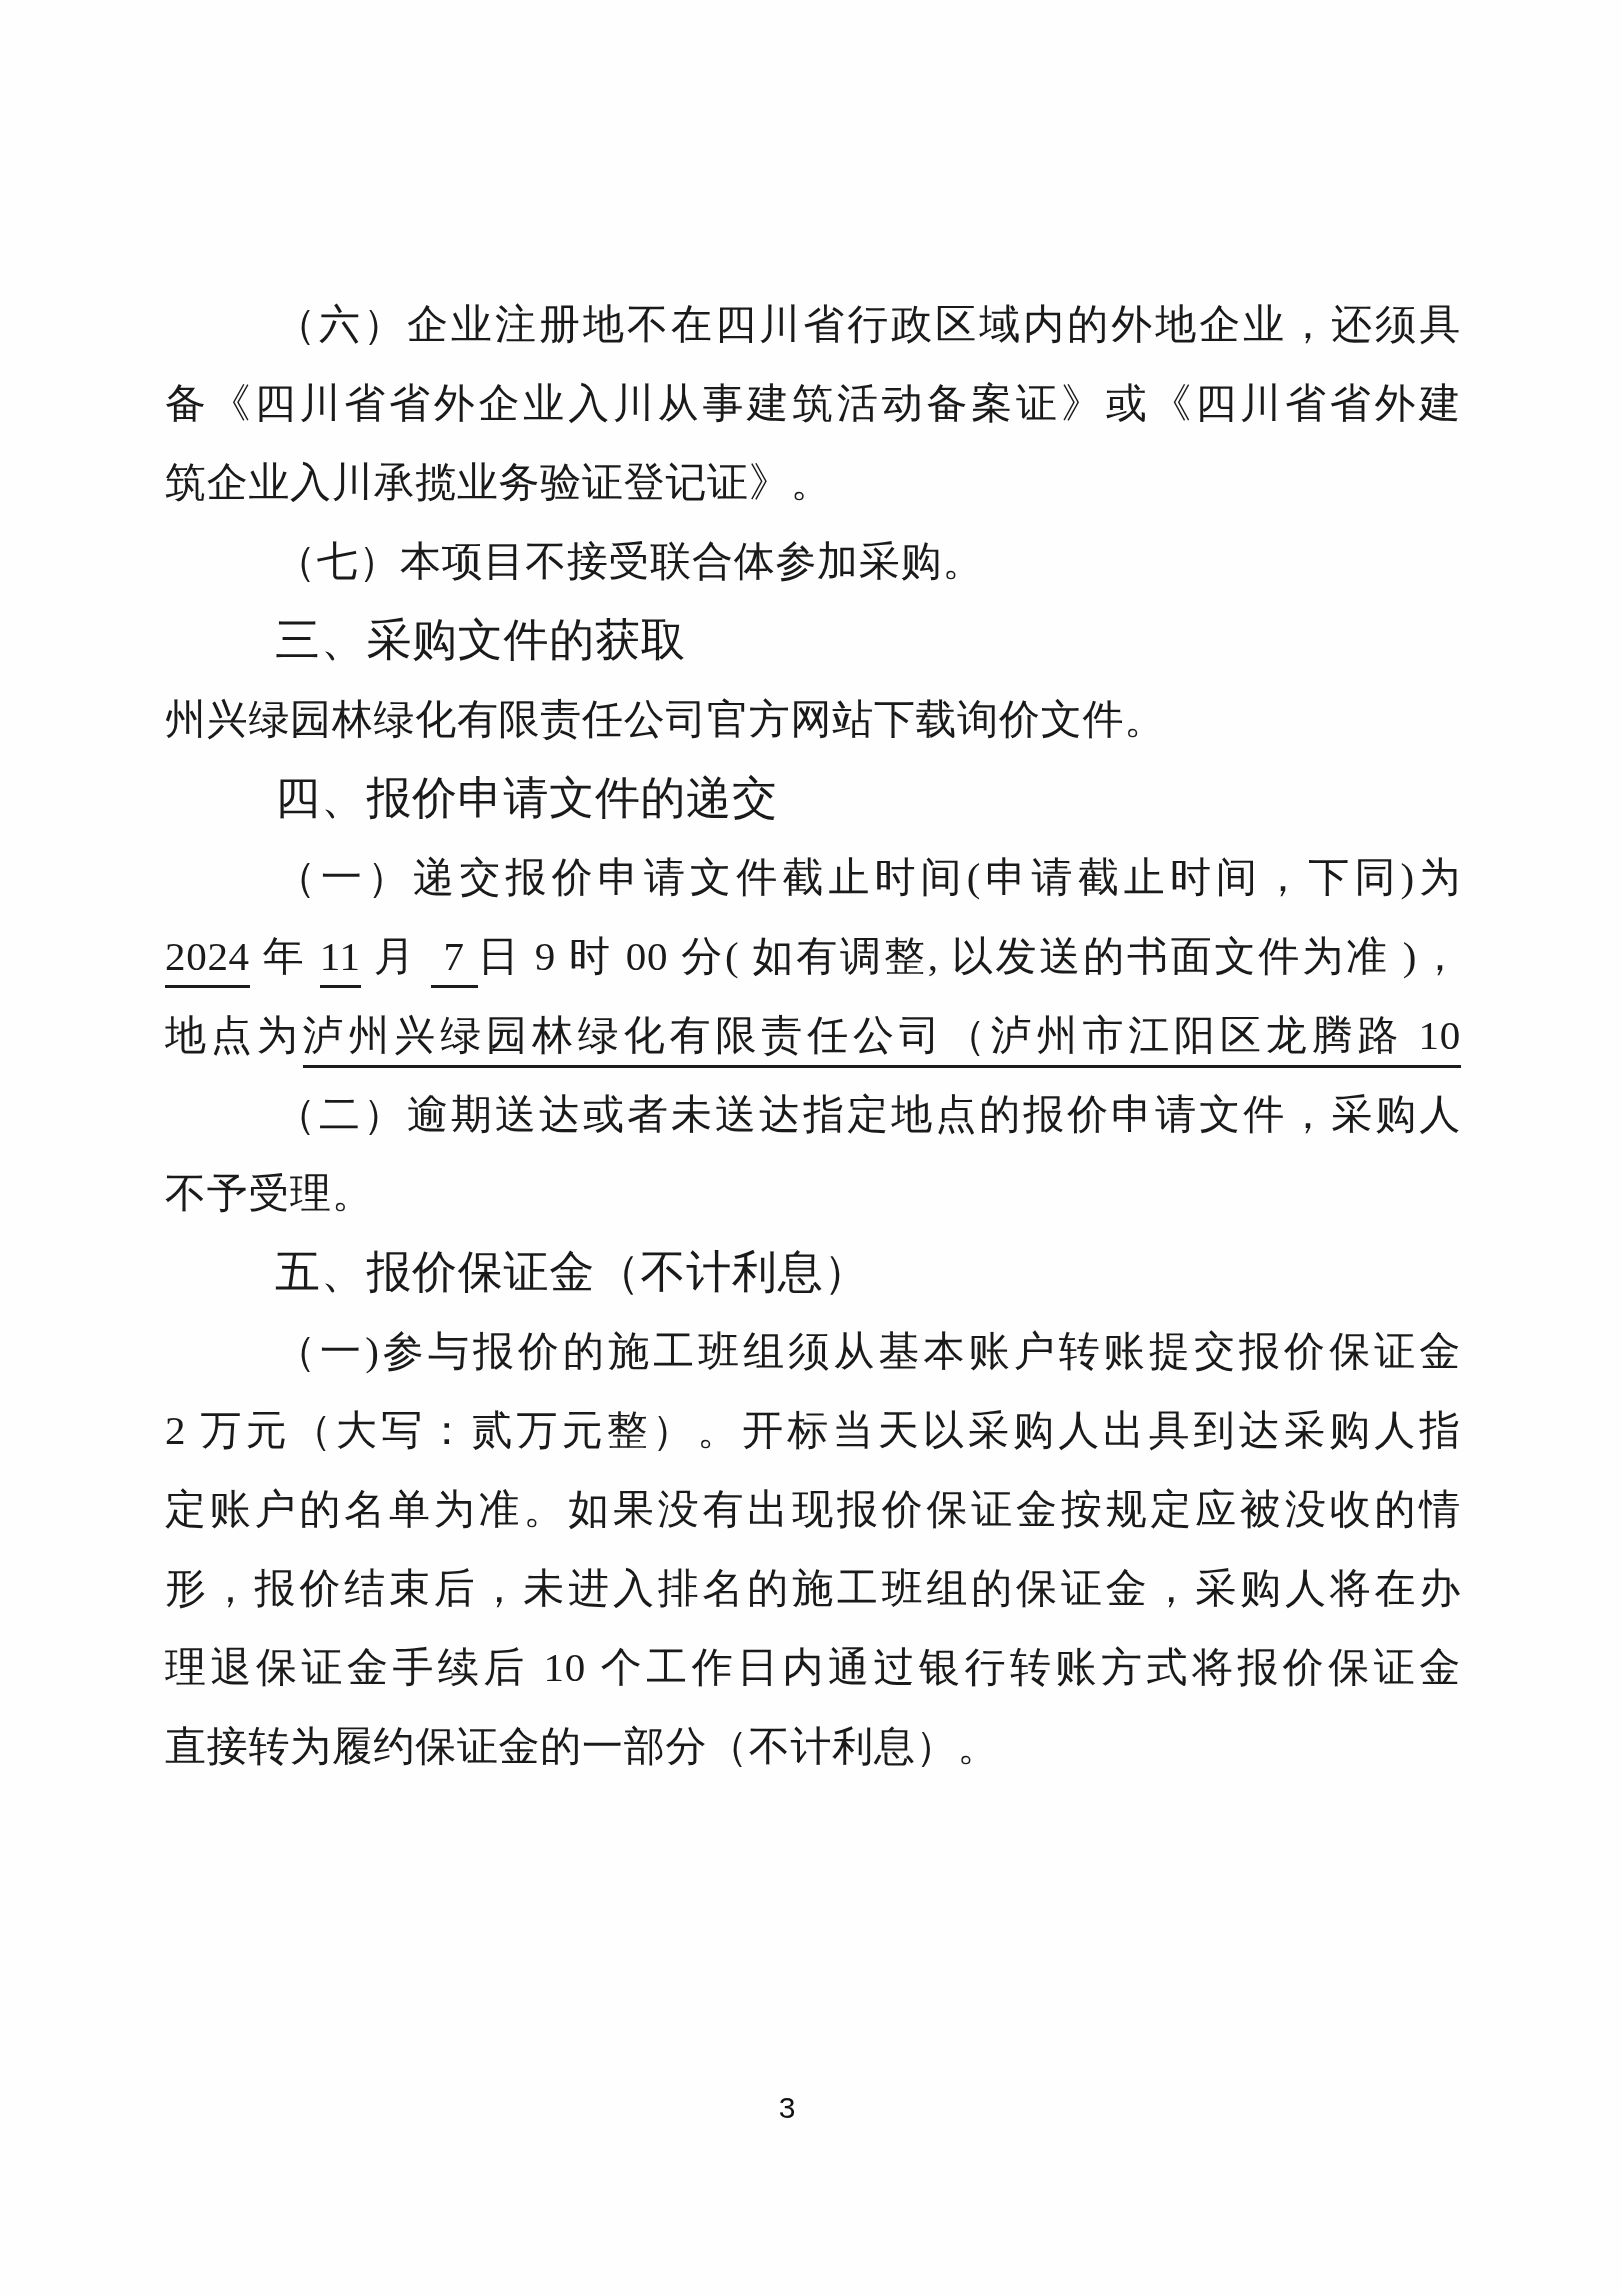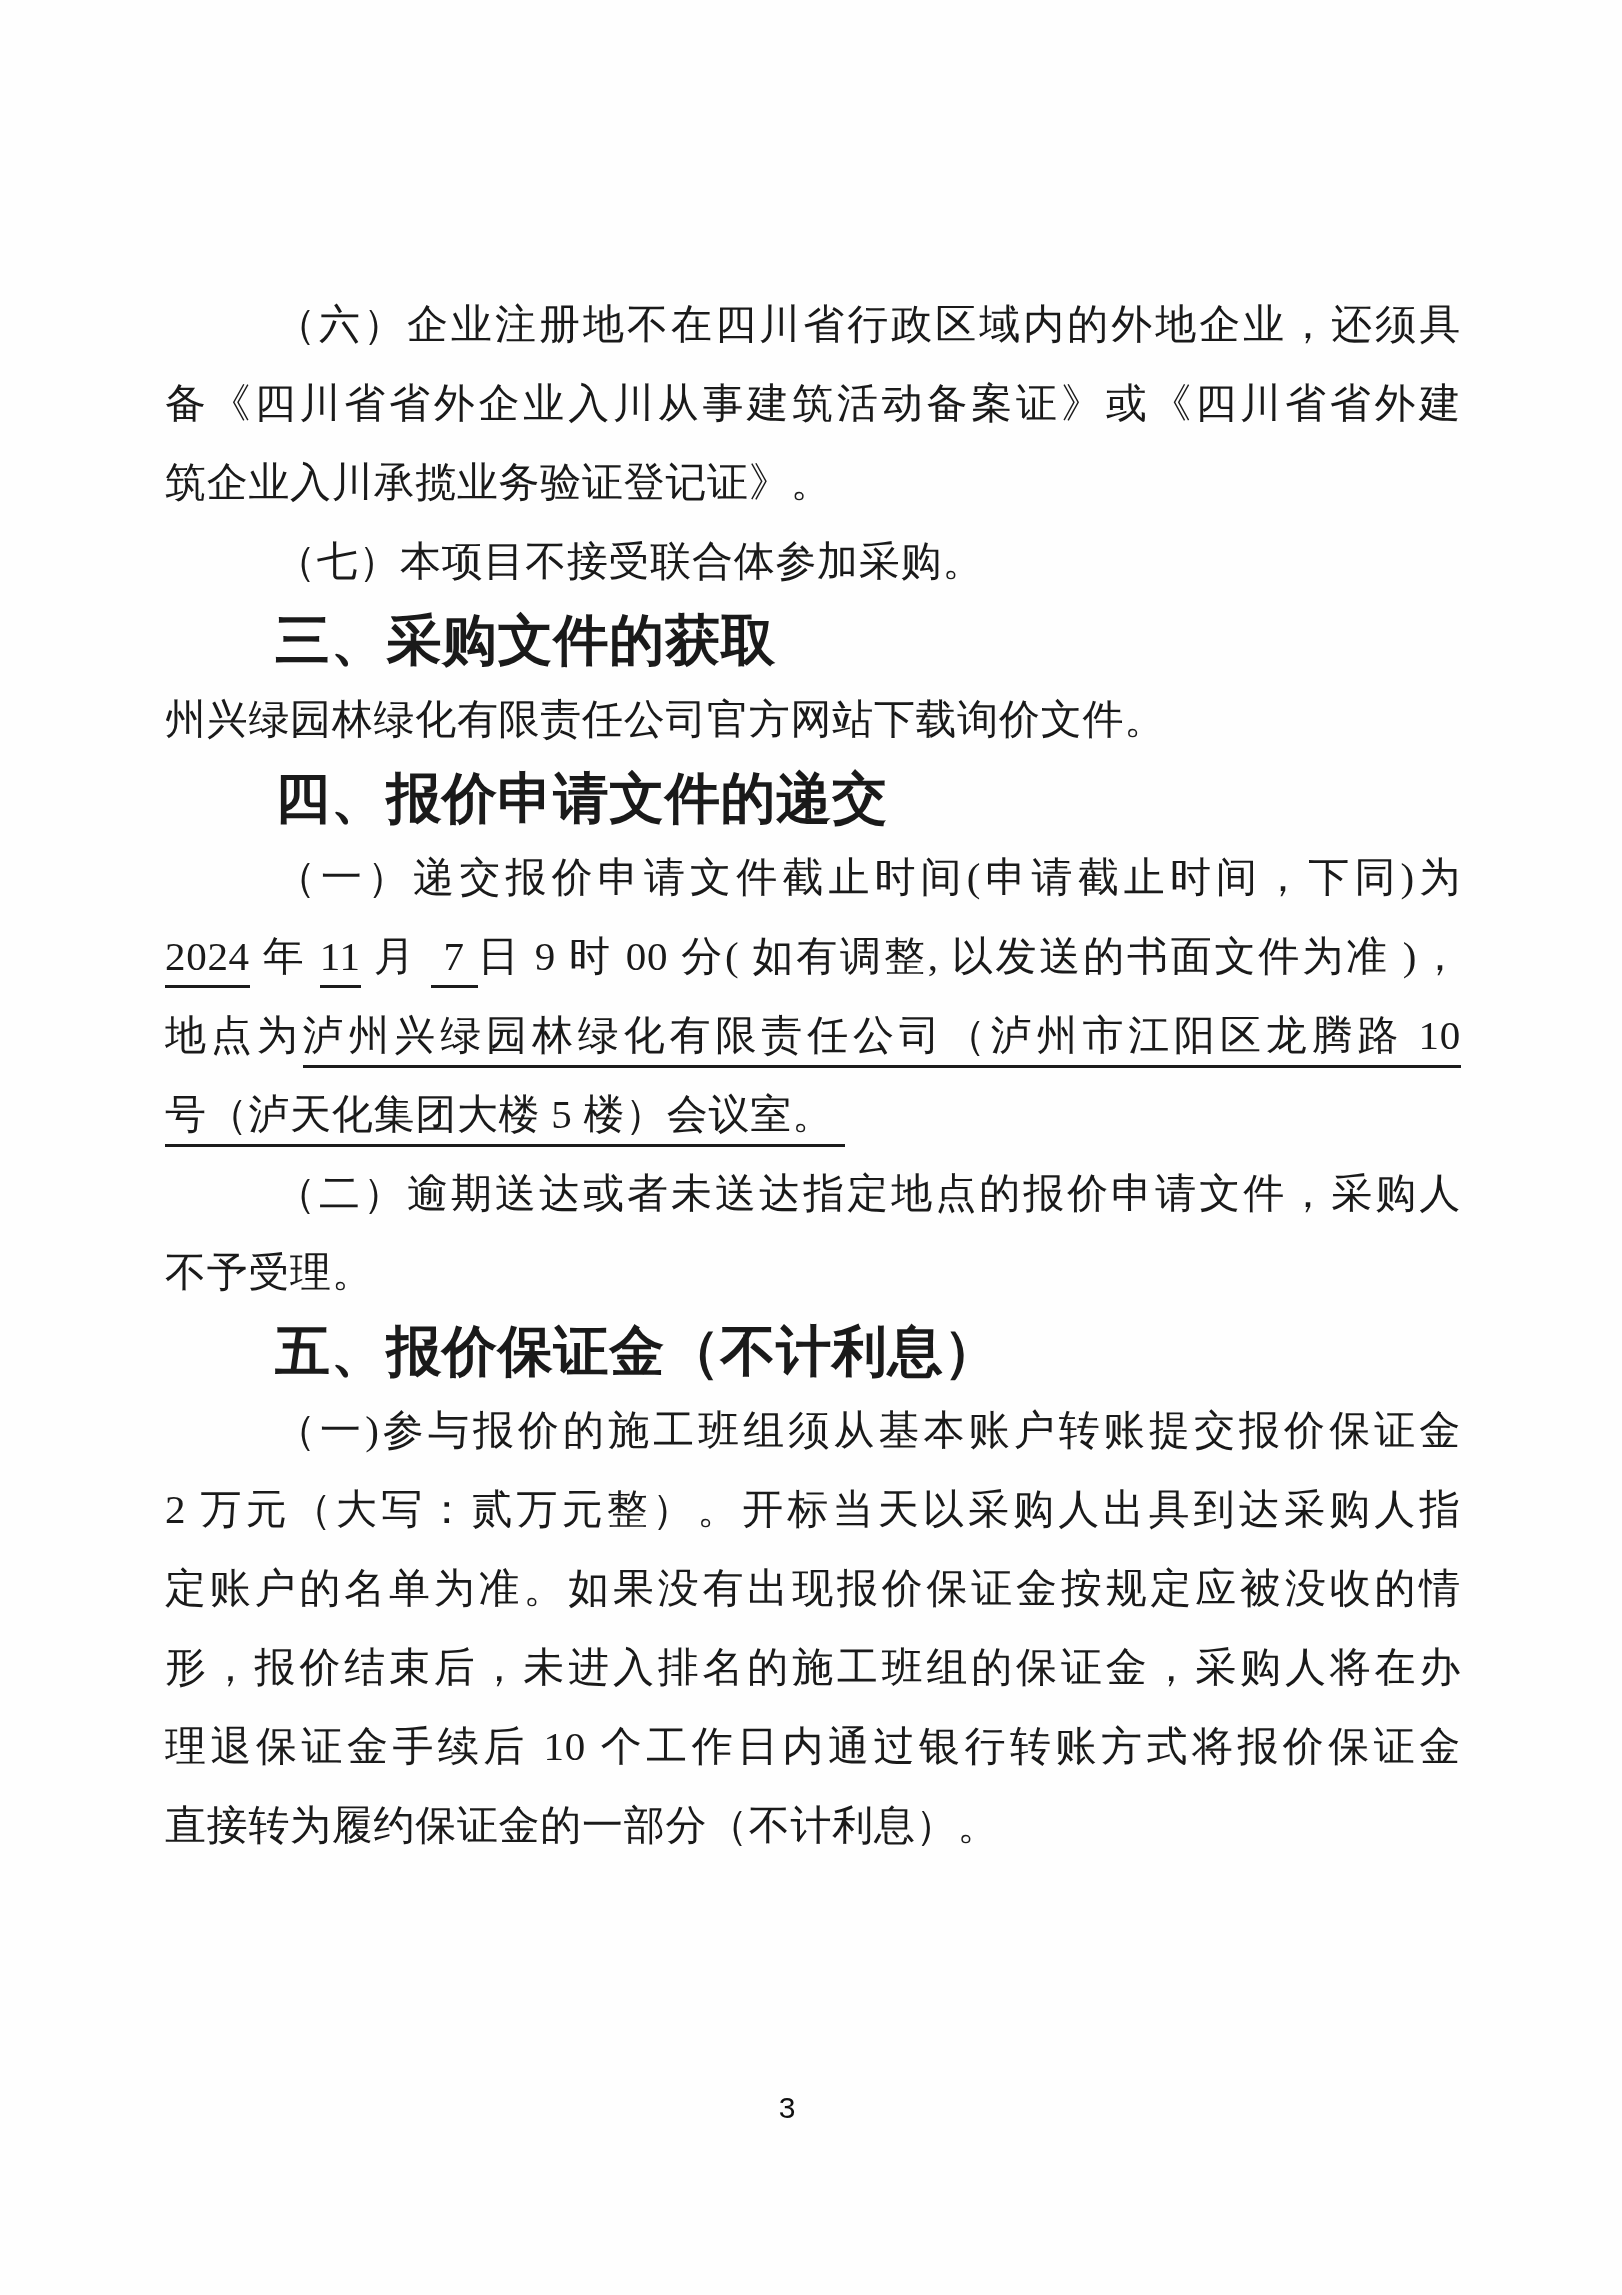--- a/index.html
+++ b/index.html
@@ -24,22 +24,22 @@
     font-size: 41px;
     letter-spacing: 0.7px;
   }
   .just {
     text-align: justify;
     text-align-last: justify;
     text-justify: inter-character;
   }
   .indent { text-indent: 110px; }
   .head {
-    font-weight: bold;
-    font-size: 55px;
+    font-weight: normal;
+    font-size: 45px;
   }
   .u {
     border-bottom: 3.9px solid #1c1c1c;
     padding-bottom: 7px;
   }
   .u-thin {
     border-bottom: 3.3px solid #1c1c1c;
     padding-bottom: 5.9px;
   }
   .footer {
@@ -73,23 +73,20 @@
     <div class="line indent just">（一）递交报价申请文件截止时间(申请截止时间，下同)为</div>
 
     <div class="line just">
       <span class="u-thin">2024</span><span> 年 </span><span class="u-thin">11</span><span> 月 </span><span class="u-thin">&nbsp;7&nbsp;</span><span>日 9 时 00 分( 如有调整, 以发送的书面文件为准 )，</span>
     </div>
 
     <div class="line just">
       <span>地点为</span><span class="u">泸州兴绿园林绿化有限责任公司（泸州市江阳区龙腾路 10</span>
     </div>
 
-    <div class="line">
-      <span class="u">号（泸天化集团大楼 5 楼）会议室。&nbsp;</span>
-    </div>
 
     <div class="line indent just">（二）逾期送达或者未送达指定地点的报价申请文件，采购人</div>
     <div class="line">不予受理。</div>
 
     <div class="line indent head">五、报价保证金（不计利息）</div>
 
     <div class="line indent just">（一)参与报价的施工班组须从基本账户转账提交报价保证金</div>
     <div class="line just">2 万元（大写：贰万元整）。开标当天以采购人出具到达采购人指</div>
     <div class="line just">定账户的名单为准。如果没有出现报价保证金按规定应被没收的情</div>
     <div class="line just">形，报价结束后，未进入排名的施工班组的保证金，采购人将在办</div>

